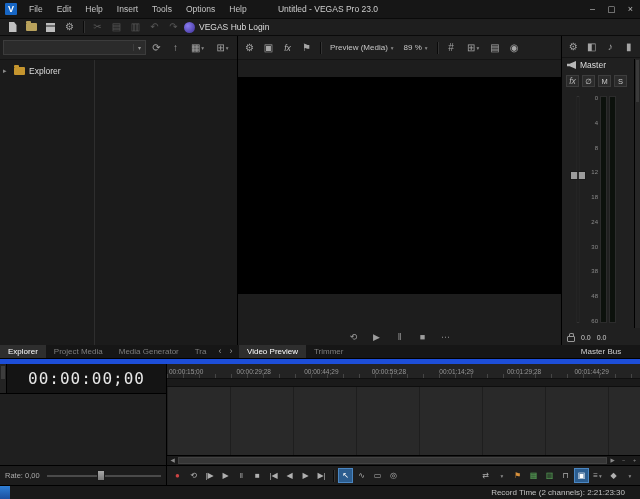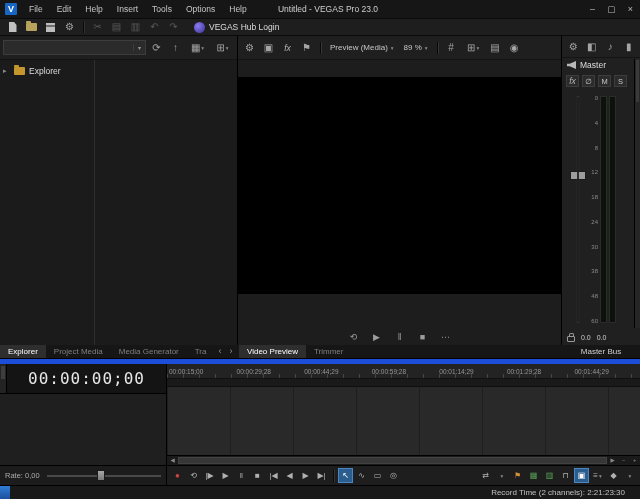--- a/index.html
+++ b/index.html
@@ -20,21 +20,21 @@
   .tb{width:17px;height:15px;display:flex;align-items:center;justify-content:center}
   .g{font-size:10px;color:#a5a5a5;line-height:1}
   .dim .g{color:#585858}
   .vsep{width:1px;height:12px;background:#0a0a0a;box-shadow:1px 0 0 #333;margin:0 3px}
   .shape{display:inline-block}
   .doc{width:8px;height:10px;background:#c0c0c0;clip-path:polygon(0 0,70% 0,100% 30%,100% 100%,0 100%)}
   .folder{width:11px;height:8px;background:#b9a25c;border-radius:1px;position:relative}
   .folder::before{content:"";position:absolute;top:-2px;left:0;width:5px;height:2px;background:#b9a25c;border-radius:1px 1px 0 0}
   .folder.orange{background:#c5952e}.folder.orange::before{background:#c5952e}
   .disk{width:9px;height:9px;background:linear-gradient(#bdbdbd 0 2px,#6e6e6e 2px 4px,#bdbdbd 4px)}
-  .hub{display:flex;align-items:center;gap:4px;margin-left:10px;font-size:8.5px;color:#dcdcdc}
+  .hub{display:flex;align-items:center;gap:4px;font-size:8.5px;color:#dcdcdc}
   .hub-ic{width:11px;height:11px;border-radius:50%;background:radial-gradient(circle at 35% 35%,#8a7cf0,#3c2f96)}
   
   .main{height:309px;display:flex;flex:none}
   .panel{display:flex;flex-direction:column;background:#1d1d1d}
   .p-left{width:238px;border-right:1px solid #000}
   .p-center{flex:1;border-right:1px solid #000}
   .p-right{width:78px;background:#202020;position:relative}
   .ptool{height:24px;display:flex;align-items:center;padding:0 3px;gap:2px;background:#1f1f1f;border-bottom:1px solid #141414;flex:none}
   .combo{flex:1;height:15px;background:#2b2b2b;border:1px solid #3c3c3c;display:flex;align-items:center;min-width:0}
   .combo .val{flex:1;font-size:8px;padding:0 3px;color:#ccc}

